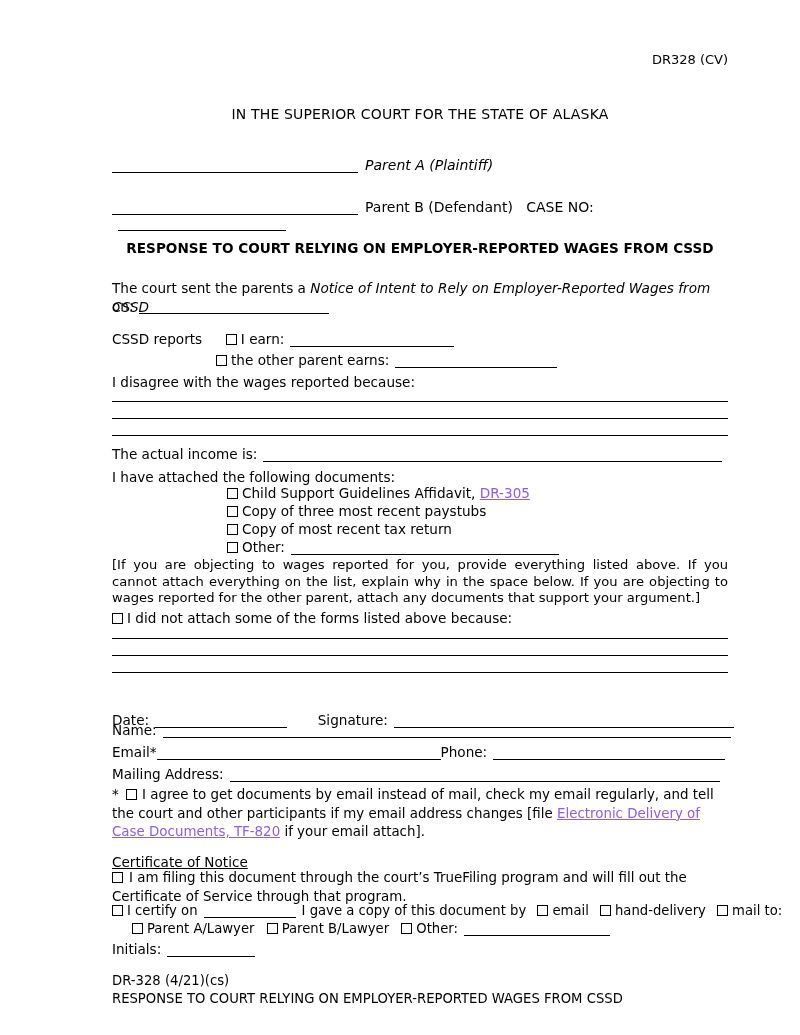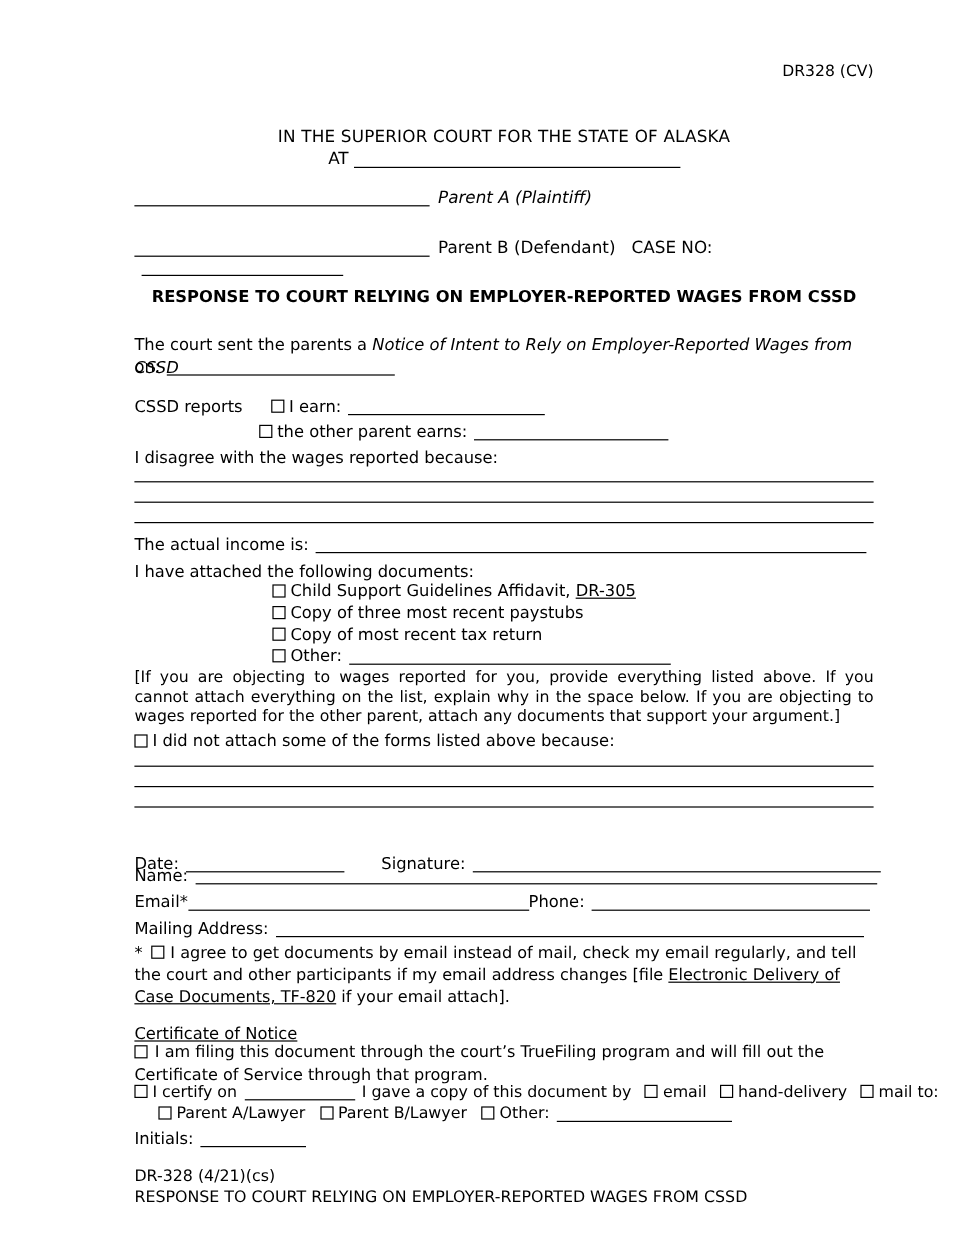--- a/index.html
+++ b/index.html
@@ -111,21 +111,21 @@
     vertical-align: -1px;
     box-sizing: border-box;
     margin-right: 4px;
   }
   .cbrow {
     position: absolute;
     font-size: 13.6px;
     white-space: nowrap;
   }
   a.lnk, .lnk {
-    color: #000000;
+    color: #8b5cf6;
     text-decoration: underline;
   }
   .justified {
     position: absolute;
     text-align: justify;
     font-size: 13.1px;
     line-height: 16.5px;
     width: 616px;
   }
   .wrapblock {
@@ -143,23 +143,20 @@
 </style>
 </head>
 <body>
 
 <div class="page">
   <div class="sheet">
 
     <div class="doccode">DR328 (CV)</div>
 
     <div class="courtline">IN THE SUPERIOR COURT FOR THE STATE OF ALASKA</div>
-    <div class="atline">
-      <span>AT</span><span class="rule"></span>
-    </div>
 
     <div class="partyrow" style="top:157px;font-style:italic;">
       <span class="rule"></span><span>Parent A (Plaintiff)</span>
     </div>
 
     <div class="partyrow" style="top:199px;">
       <span class="rule"></span><span>Parent B (Defendant)</span>&nbsp;&nbsp;&nbsp;<span>CASE NO:</span><span class="rule caseno"></span>
     </div>
 
     <div class="title">RESPONSE TO COURT RELYING ON EMPLOYER-REPORTED WAGES FROM CSSD</div>

